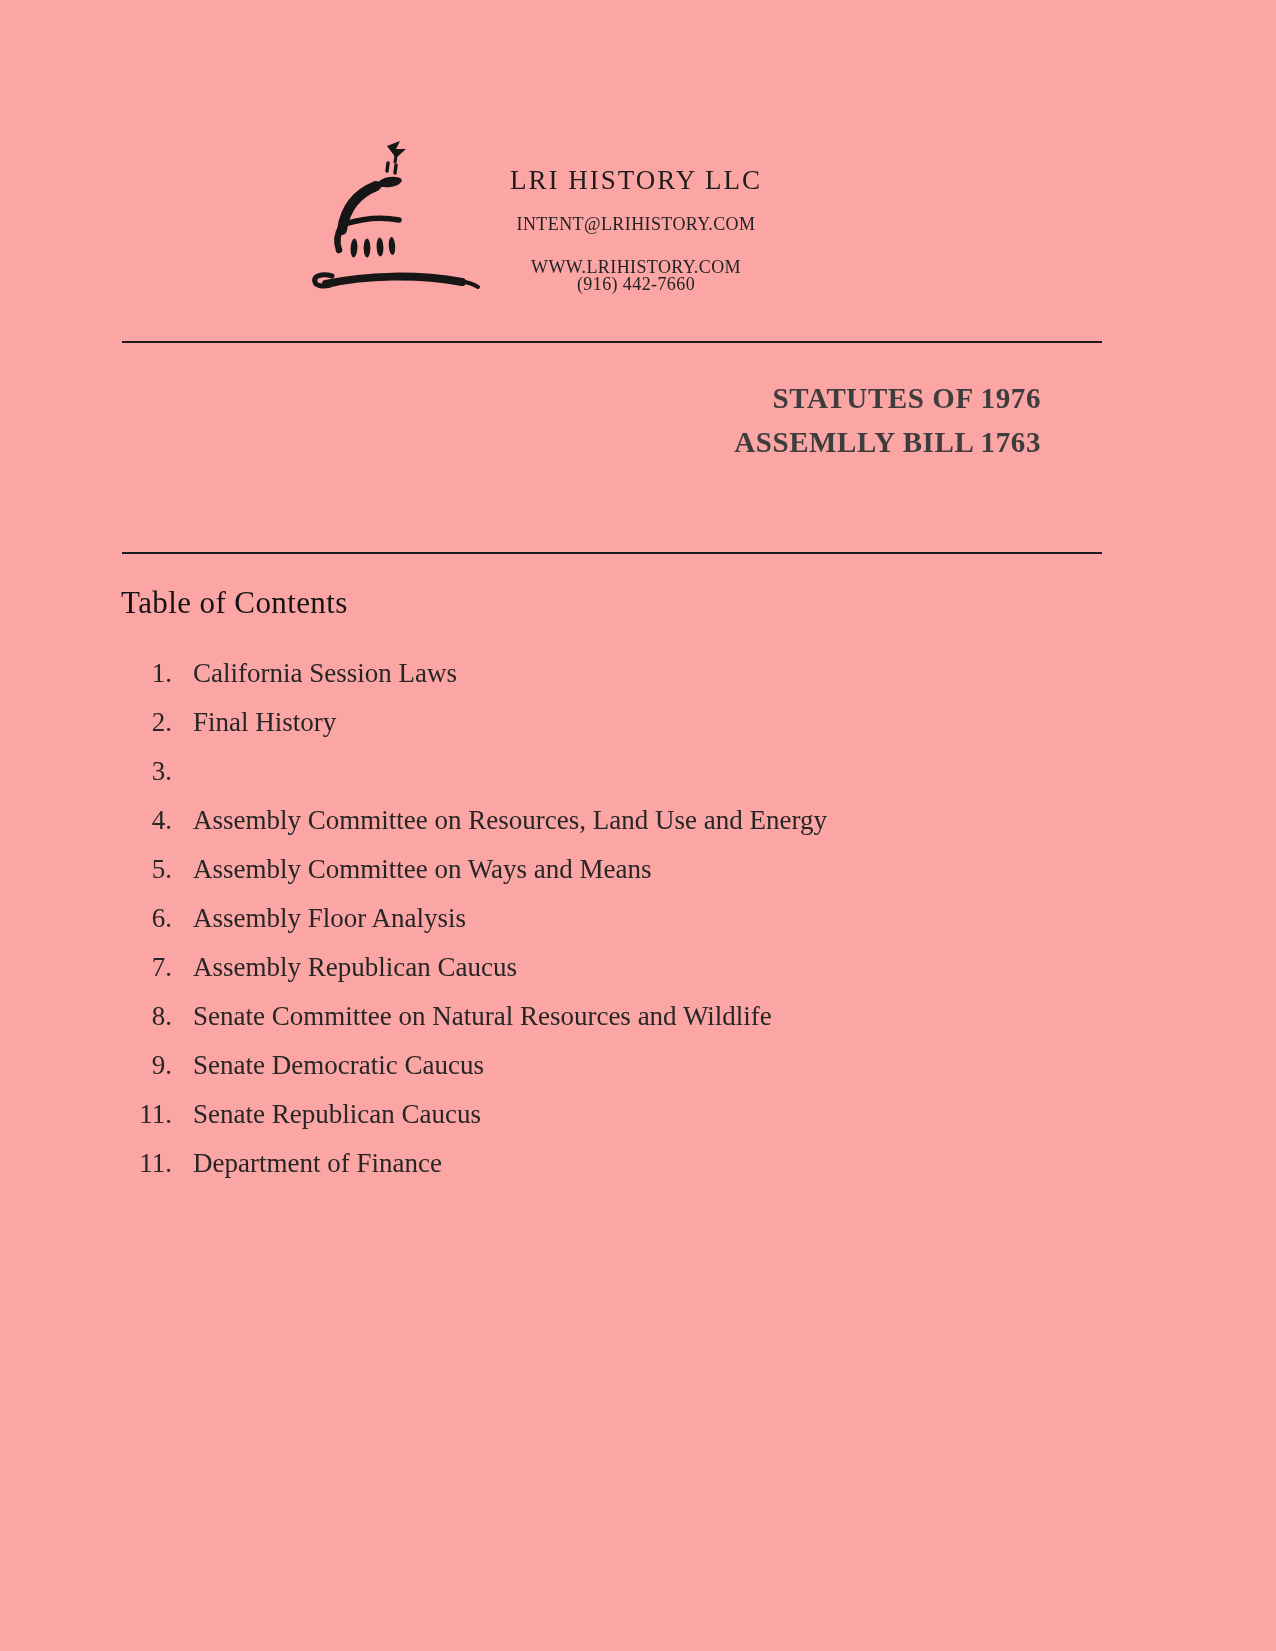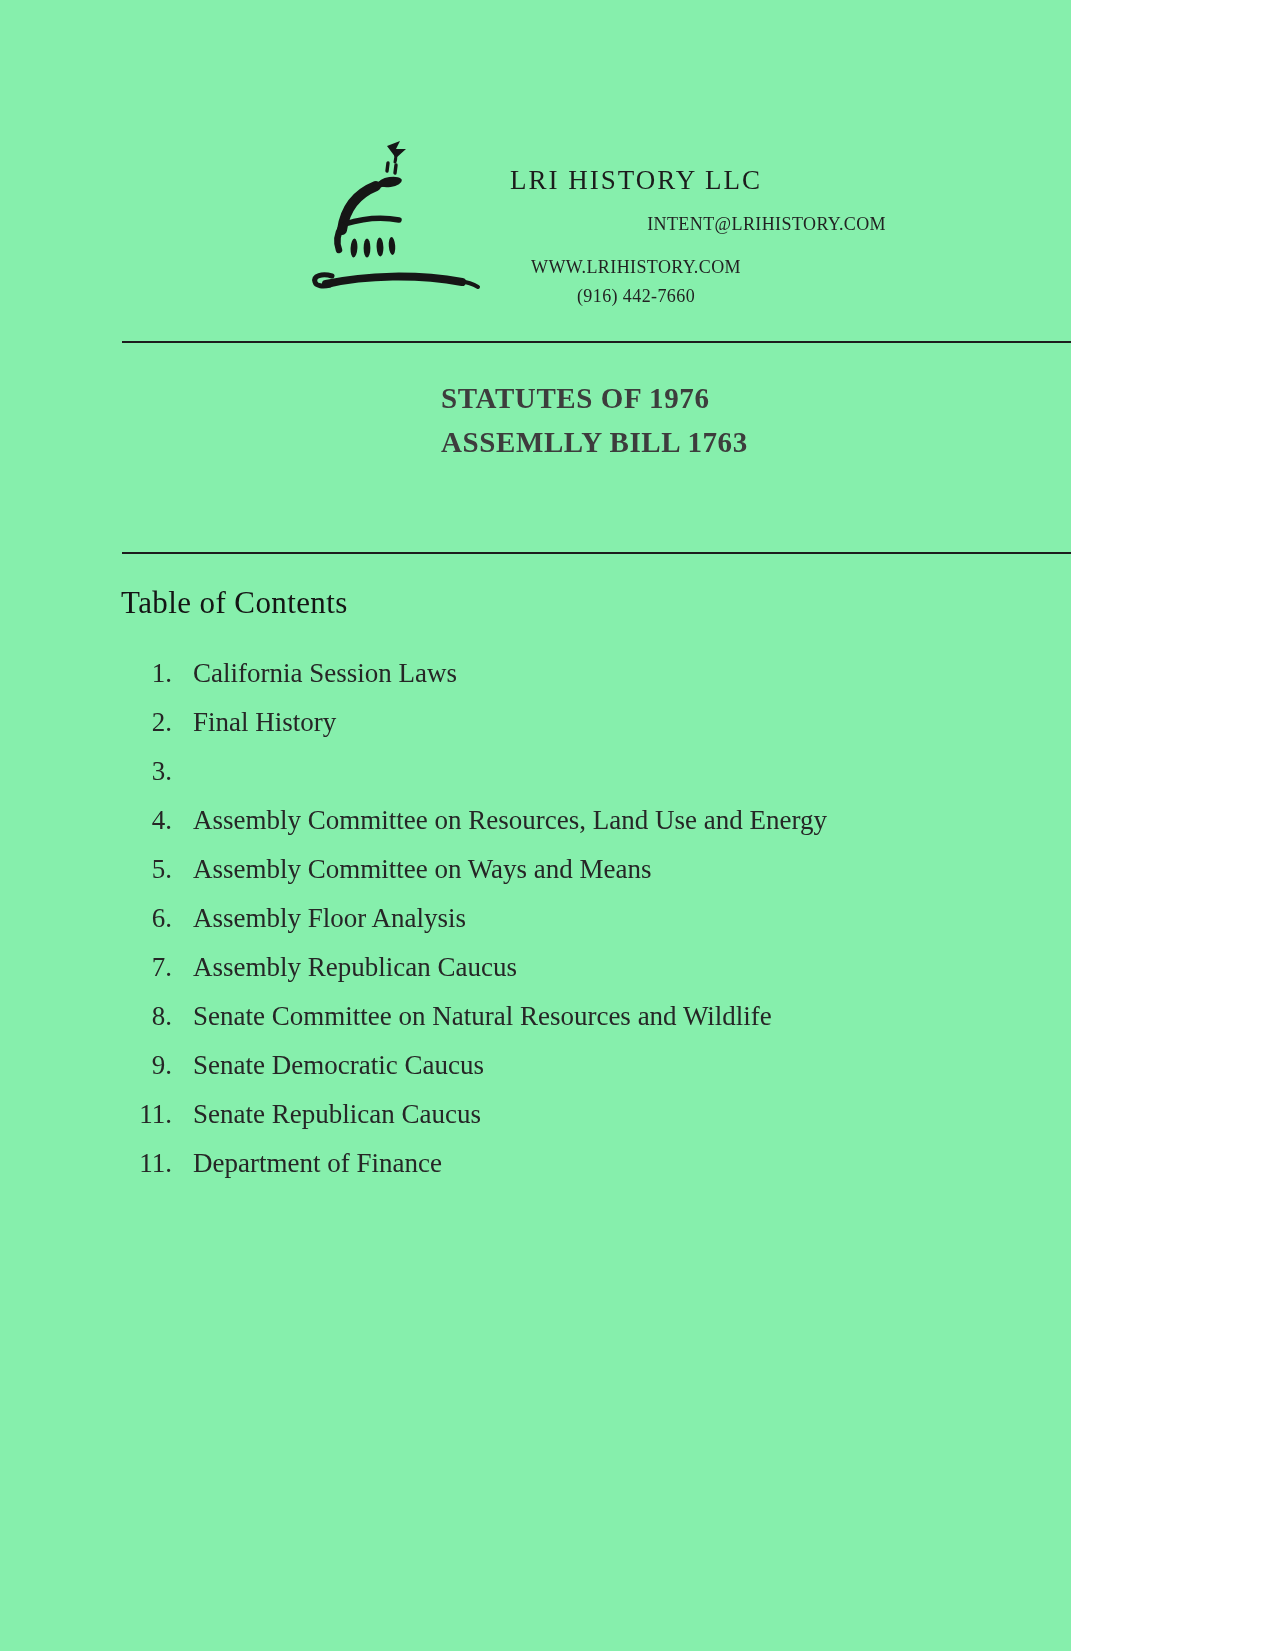--- a/index.html
+++ b/index.html
@@ -2,23 +2,23 @@
 <html><head>
 <meta charset="utf-8">
 <style>
   html, body {
     margin: 0;
     padding: 0;
     background: #ffffff;
   }
   .page {
     position: relative;
-    width: 1071px;
+    width: 1276px;
     height: 1651px;
-    background: #86efac;
+    background: #fca5a5;
     font-family: "Liberation Serif", "DejaVu Serif", serif;
     color: #1f1f1f;
     overflow: hidden;
   }
   .abs { position: absolute; }
 
   
   .logo-svg {
     position: absolute;
     left: 292px;
@@ -33,42 +33,42 @@
     text-align: center;
     white-space: pre;
   }
   .company-name {
     top: 163px;
     font-size: 27px;
     line-height: 34px;
     letter-spacing: 2px;
     color: #1c1c1c;
   }
-  .email-line   { top: 212px; font-size: 18px; line-height: 24px; letter-spacing: 0.4px; color: #222; text-align: right; }
+  .email-line   { top: 212px; font-size: 18px; line-height: 24px; letter-spacing: 0.4px; color: #222; }
   .website-line { top: 255px; font-size: 18px; line-height: 24px; letter-spacing: 0.4px; color: #222; }
-  .phone-line   { top: 272px; font-size: 18px; line-height: 24px; letter-spacing: 0.4px; color: #222; margin-top: 12px; }
+  .phone-line   { top: 272px; font-size: 18px; line-height: 24px; letter-spacing: 0.4px; color: #222; }
 
   
   .rule {
     position: absolute;
     left: 122px;
     width: 980px;
     height: 2px;
     background: #1d1d1d;
   }
   .rule-top    { top: 341px; }
   .rule-bottom { top: 552px; }
 
   
   .title-block {
     position: absolute;
     top: 377px;
     left: 441px;
     width: 600px;
-    text-align: left;
+    text-align: right;
     font-weight: bold;
     font-size: 29px;
     line-height: 43.5px;
     letter-spacing: 0.6px;
     color: #3d3d3d;
   }
   .title-line { white-space: pre; }
 
   
   .toc-heading {

